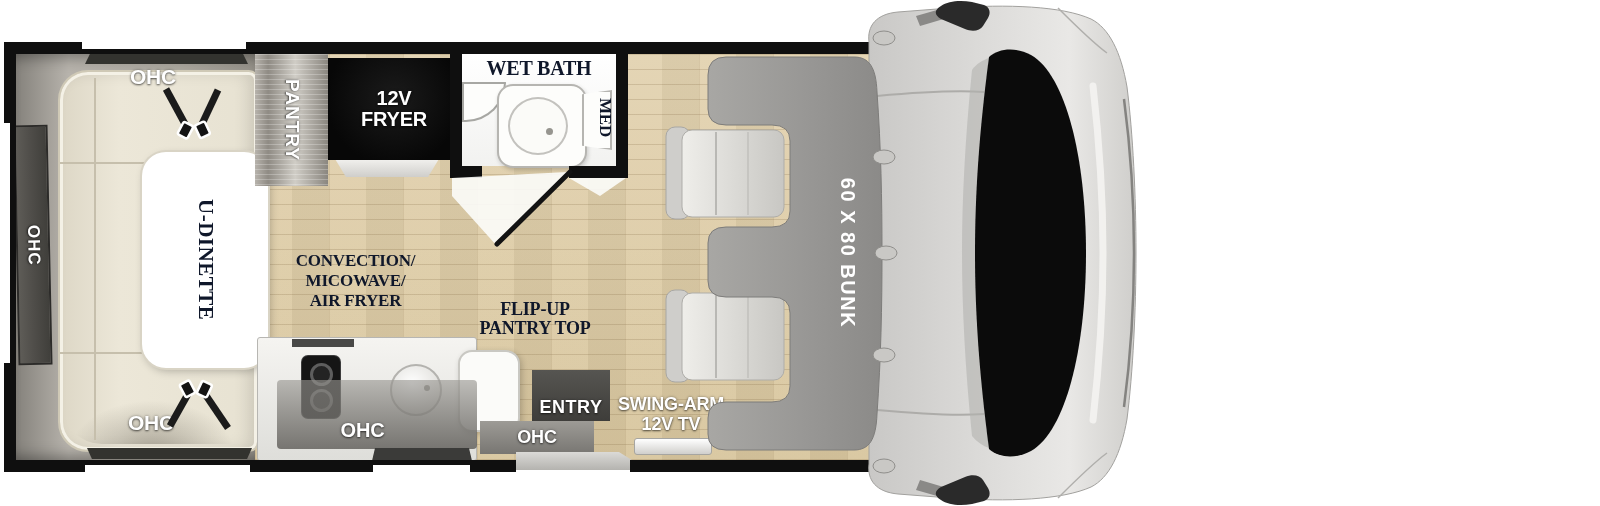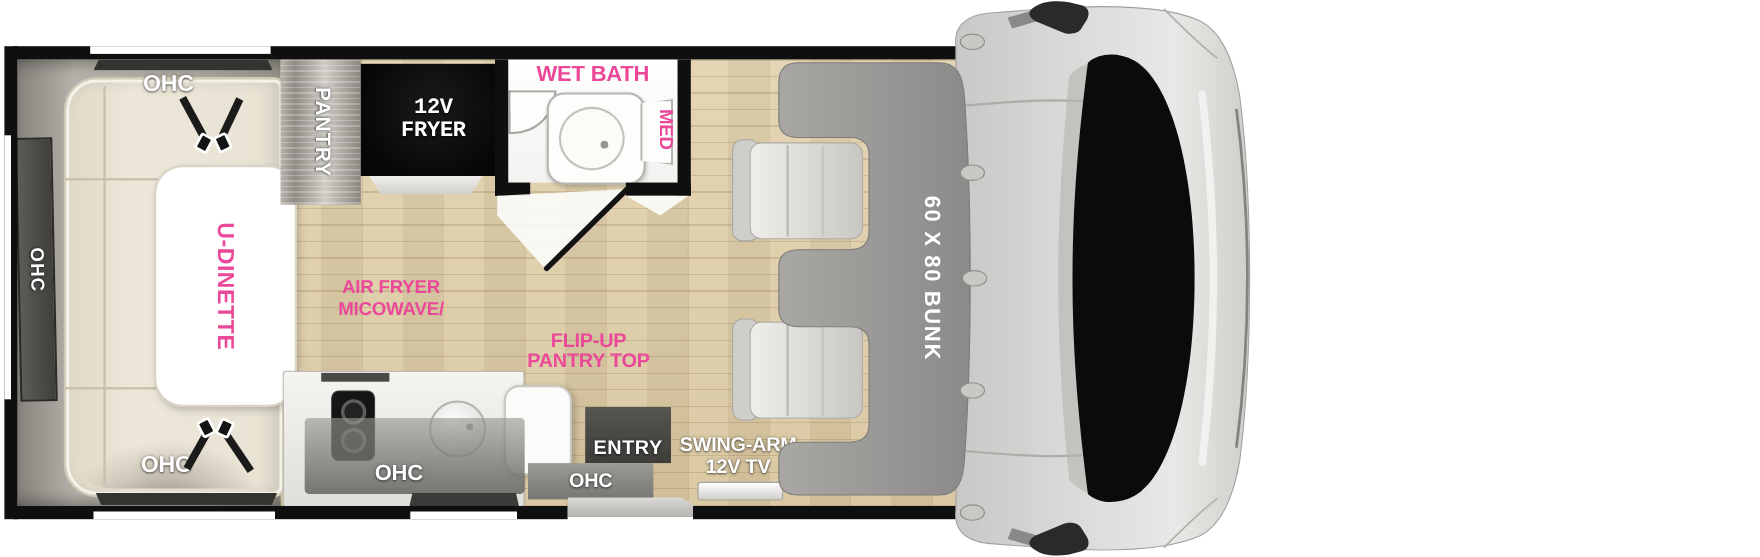--- a/index.html
+++ b/index.html
@@ -1,20 +1,20 @@
 <!DOCTYPE html>
 <html><head>
 <meta charset="utf-8">
 <style>
   html,body{margin:0;padding:0;background:#fff;}
   #stage{position:relative;width:1600px;height:506px;background:#ffffff;overflow:hidden;
          font-family:"Liberation Sans","DejaVu Sans",sans-serif;}
   .abs{position:absolute;}
   .lbl{font-weight:bold;line-height:1.1;letter-spacing:-0.2px;}
-  .lbl-dark{color:#ec4899;}
+  .lbl-dark{color:#0f172a;font-family:Liberation Serif, serif;}
   .lbl-light{color:#ffffff;text-shadow:0 1px 2px rgba(0,0,0,.55),0 0 3px rgba(0,0,0,.35);}
   .ctr{display:flex;align-items:center;justify-content:center;text-align:center;}
   .vtext{writing-mode:vertical-rl;text-orientation:mixed;}
   
   .wall{background:#0f0f0f;}
   .window{background:#ffffff;}
   
   .wood{
     background-color:#dccaa5;
     background-image:
@@ -86,31 +86,32 @@
   <div class="abs lbl lbl-light ctr" style="left:118px;top:64px;width:70px;height:26px;font-size:21px;">
     <span>OHC</span>
   </div>
   <div class="abs lbl lbl-light ctr" style="left:116px;top:410px;width:70px;height:26px;font-size:21px;">
     <span>OHC</span>
   </div>
 
   <div class="abs pantry ctr" style="left:255px;top:54px;width:73px;height:132px;">
     <span class="vtext lbl lbl-light" style="font-size:19px;letter-spacing:1px;">PANTRY</span>
   </div>
-  <div class="abs fridge ctr" style="left:328px;top:58px;width:132px;height:102px;font-family:Liberation Mono, monospace;">
+  <div class="abs fridge ctr" style="left:328px;top:58px;width:132px;height:102px;">
     <div class="lbl lbl-light" style="font-size:20px;line-height:21px;">
       <div>12V</div>
       <div>FRYER</div>
     </div>
   </div>
   <div class="abs fridge-ledge" style="left:330px;top:160px;width:114px;height:17px;"></div>
 
   <div class="abs lbl lbl-dark" style="left:268px;top:251px;width:175px;font-size:17px;line-height:20px;text-align:center;">
+    <div>CONVECTION/</div>
+    <div>MICOWAVE/</div>
     <div>AIR FRYER</div>
-    <div>MICOWAVE/</div>
   </div>
   <div class="abs lbl lbl-dark" style="left:450px;top:300px;width:170px;font-size:18px;line-height:19px;text-align:center;">
     <div>FLIP-UP</div>
     <div>PANTRY TOP</div>
   </div>
 
   <div class="abs counter" style="left:257px;top:337px;width:218px;height:122px;"></div>
   <div class="abs" style="left:292px;top:339px;width:62px;height:8px;background:#494947;"></div>
   <div class="abs cooktop" style="left:302px;top:356px;width:38px;height:62px;">
     <div class="abs burner" style="left:8px;top:7px;width:17px;height:17px;"></div>

